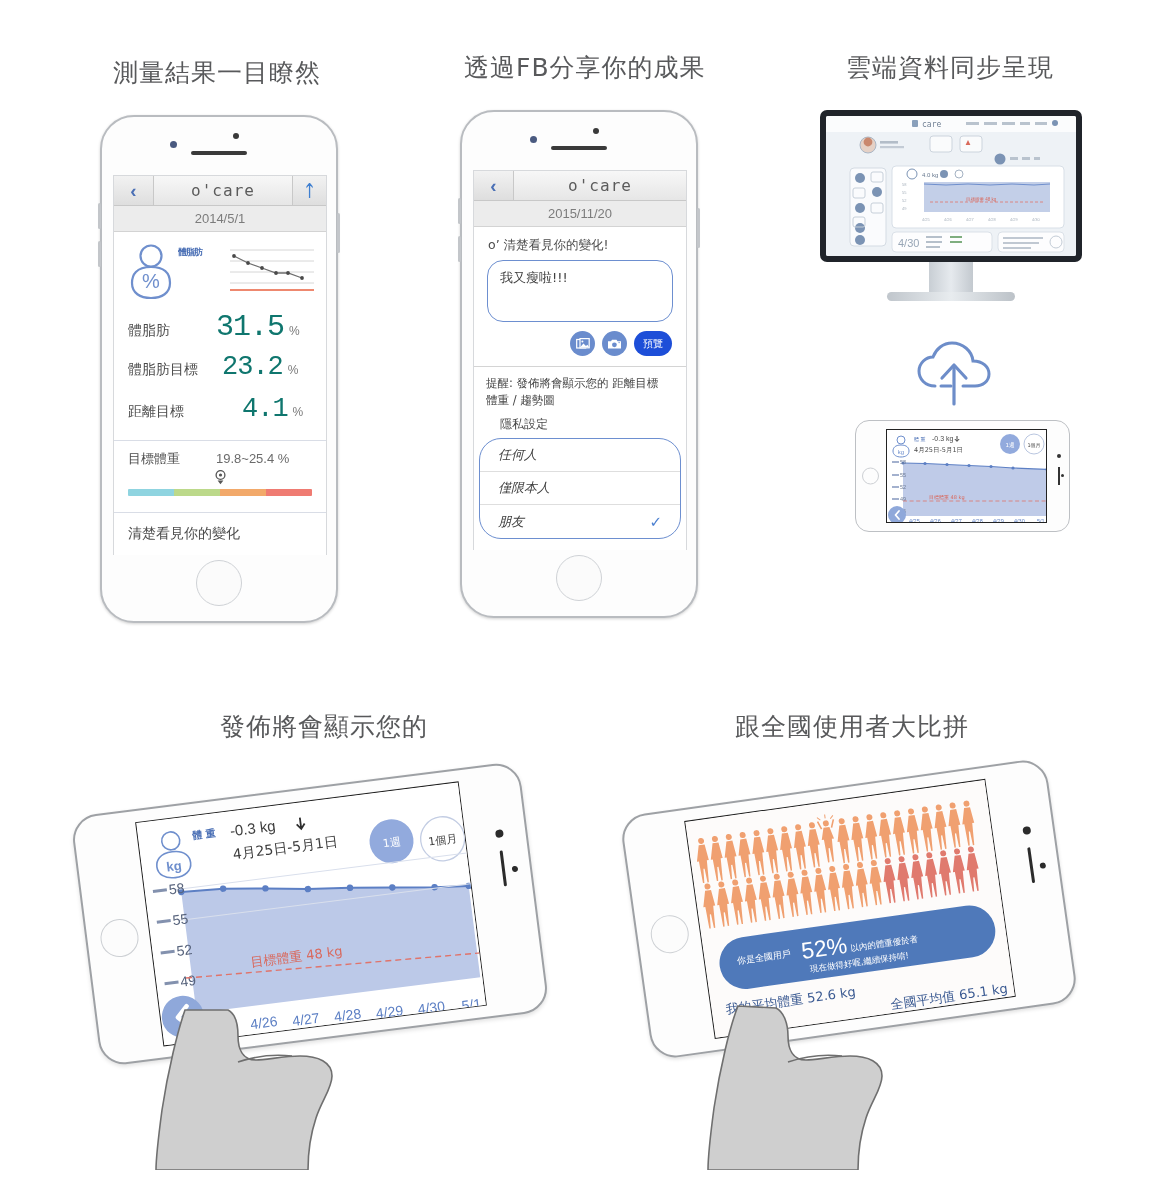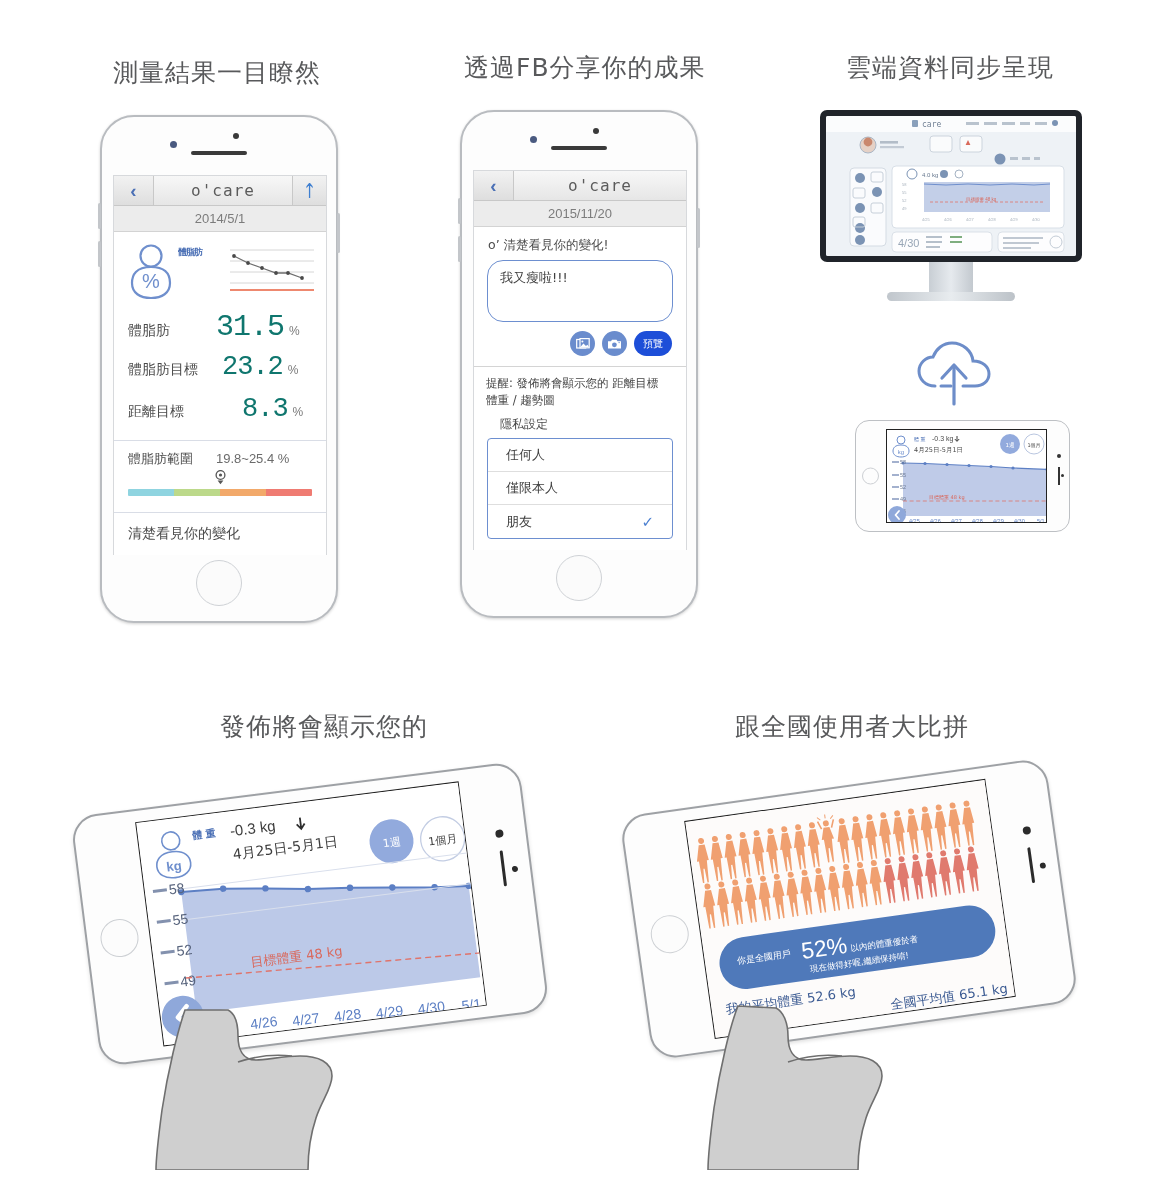--- a/index.html
+++ b/index.html
@@ -148,21 +148,21 @@
     font-family:"DejaVu Sans","Liberation Sans",sans-serif;
   }
   .fb-note {
     border-top:1px solid #d4d4d4; padding:8px 12px 4px 12px;
     font-size:11.5px; color:#454545; line-height:1.45;
     font-family:"DejaVu Sans","Liberation Sans",sans-serif;
   }
   .privacy-label { padding:4px 12px 5px 26px; font-size:12px; color:#4c4c4c;
     font-family:"DejaVu Sans","Liberation Sans",sans-serif; }
   .privacy-list {
-    margin:0 13px; border:1.4px solid #6d8fd0; border-radius:4px; overflow:hidden;
+    margin:0 5px; border:1.4px solid #6d8fd0; border-radius:22px; overflow:hidden;font-style:italic;
   }
   .privacy-item {
     height:33px; display:flex; align-items:center; padding:0 18px;
     font-size:13px; color:#3f3f3f; border-bottom:1px solid #dedede;
     font-family:"DejaVu Sans","Liberation Sans",sans-serif;
   }
   .privacy-item:last-child { border-bottom:none; }
   .check { margin-left:auto; color:#4a7fd0; font-size:15px; font-weight:700; }
 
   
@@ -281,29 +281,29 @@
         <div class="stat-val">31.5</div>
         <div class="stat-unit">%</div>
       </div>
       <div class="stat-row">
         <div class="stat-name">體脂肪目標</div>
         <div class="stat-val" style="font-size:27px; margin-left:6px;">23.2</div>
         <div class="stat-unit">%</div>
       </div>
       <div class="stat-row">
         <div class="stat-name">距離目標</div>
-        <div class="stat-val" style="font-size:27px; margin-left:26px;">8.3</div>
+        <div class="stat-val" style="font-size:27px; margin-left:26px;">4.1</div>
         <div class="stat-unit">%</div>
       </div>
 
       <div class="divider"></div>
 
       <div class="range-block">
         <div class="range-top">
-          <div class="range-name">體脂肪範圍</div>
+          <div class="range-name">目標體重</div>
           <div class="range-val">19.8~25.4 %</div>
         </div>
         <div class="range-marker">
           <svg width="13" height="15" viewBox="0 0 13 15">
             <circle cx="6.5" cy="5" r="4.4" fill="none" stroke="#555" stroke-width="1.3"></circle>
             <circle cx="6.5" cy="5" r="1.6" fill="#555"></circle>
             <path d="M3.6 10.4 L9.4 10.4 L6.5 14.2 Z" fill="#555"></path>
           </svg>
         </div>
         <div class="range-bar">

